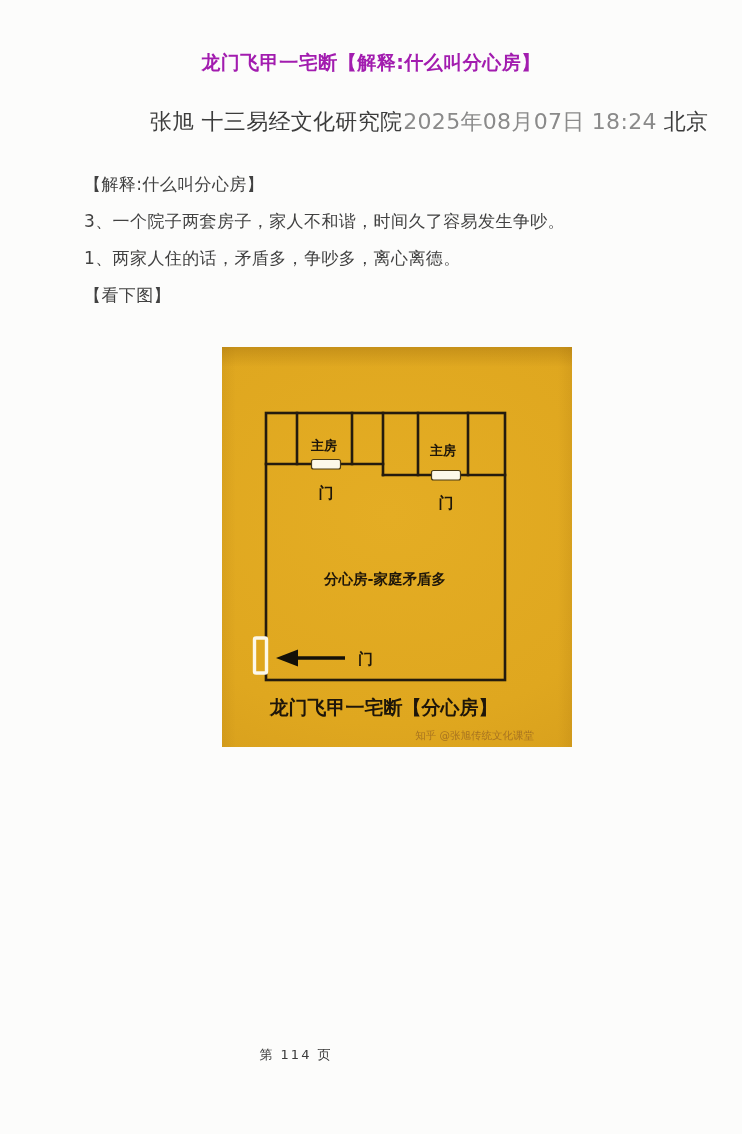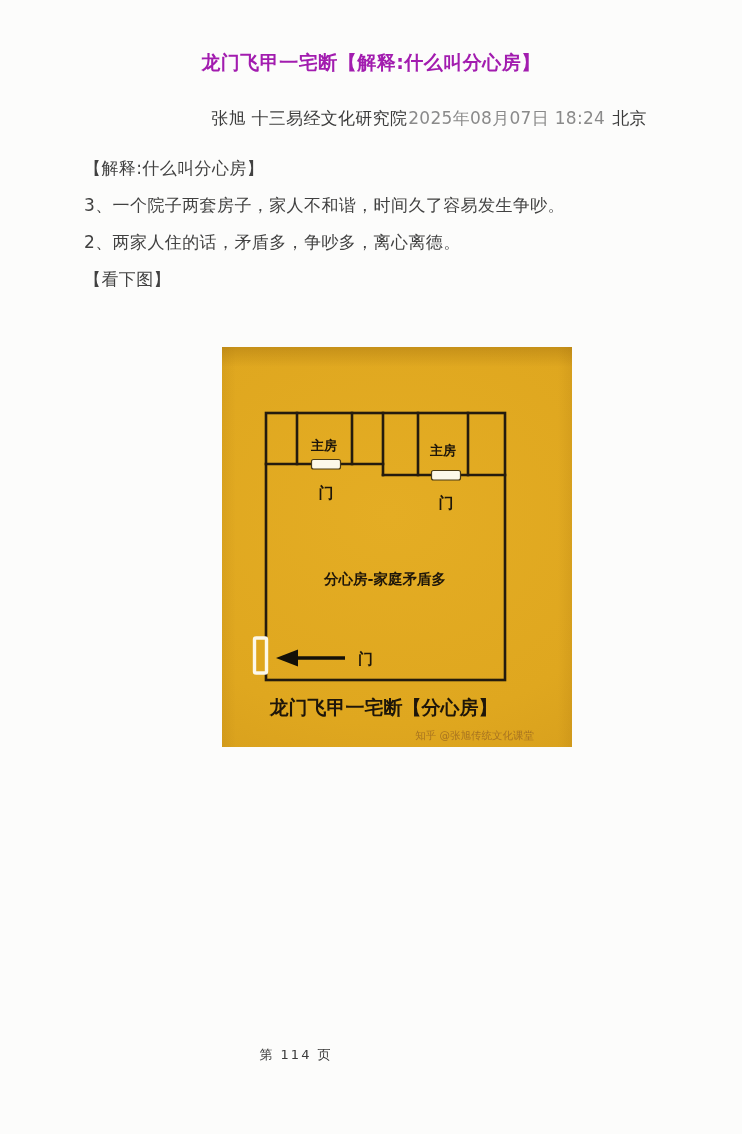--- a/index.html
+++ b/index.html
@@ -17,29 +17,29 @@
     margin:0;padding-top:48px;
     text-align:center;
     font-size:19px;line-height:28px;
     font-weight:700;color:#a21caf;
     letter-spacing:.5px;
   }
   .byline{
     margin-top:31px;
     text-align:center;
     padding-left:116px;
-    font-size:17px;color:#3c3c3c;
+    font-size:22px;color:#3c3c3c;
     letter-spacing:.3px;
     white-space:nowrap;
   }
   .byline .dt{color:#8a8a8a;margin-left:1px;}
   .byline .loc{color:#3c3c3c;margin-left:7px;}
 
   .body-text{
-    margin-top:20px;
+    margin-top:29px;
     padding-left:84px;padding-right:26px;
     color:#414141;
     font-size:17px;
   }
   .body-line{
     height:37px;line-height:37px;
     white-space:nowrap;
     letter-spacing:.4px;
   }
 
@@ -75,21 +75,21 @@
 
   <h1 class="title">龙门飞甲一宅断【解释:什么叫分心房】</h1>
 
   <div class="byline">
     <span>张旭 十三易经文化研究院</span><span class="dt">2025年08月07日 18:24</span><span class="loc">北京</span>
   </div>
 
   <div class="body-text">
     <div class="body-line">【解释:什么叫分心房】</div>
     <div class="body-line">3、一个院子两套房子，家人不和谐，时间久了容易发生争吵。</div>
-    <div class="body-line">2、两家人住的话，矛盾多，争吵多，离心离德。</div>
+    <div class="body-line">1、两家人住的话，矛盾多，争吵多，离心离德。</div>
     <div class="body-line">【看下图】</div>
   </div>
 
   <div class="card">
     <svg class="plan" viewBox="0 0 323 400">
 
       <g stroke="#241b0e" stroke-width="2.6" fill="none" stroke-linecap="square">
         <rect x="44" y="66" width="239" height="267"></rect>
         <line x1="44" y1="117" x2="161" y2="117"></line>
         <line x1="161" y1="128" x2="283" y2="128"></line>

